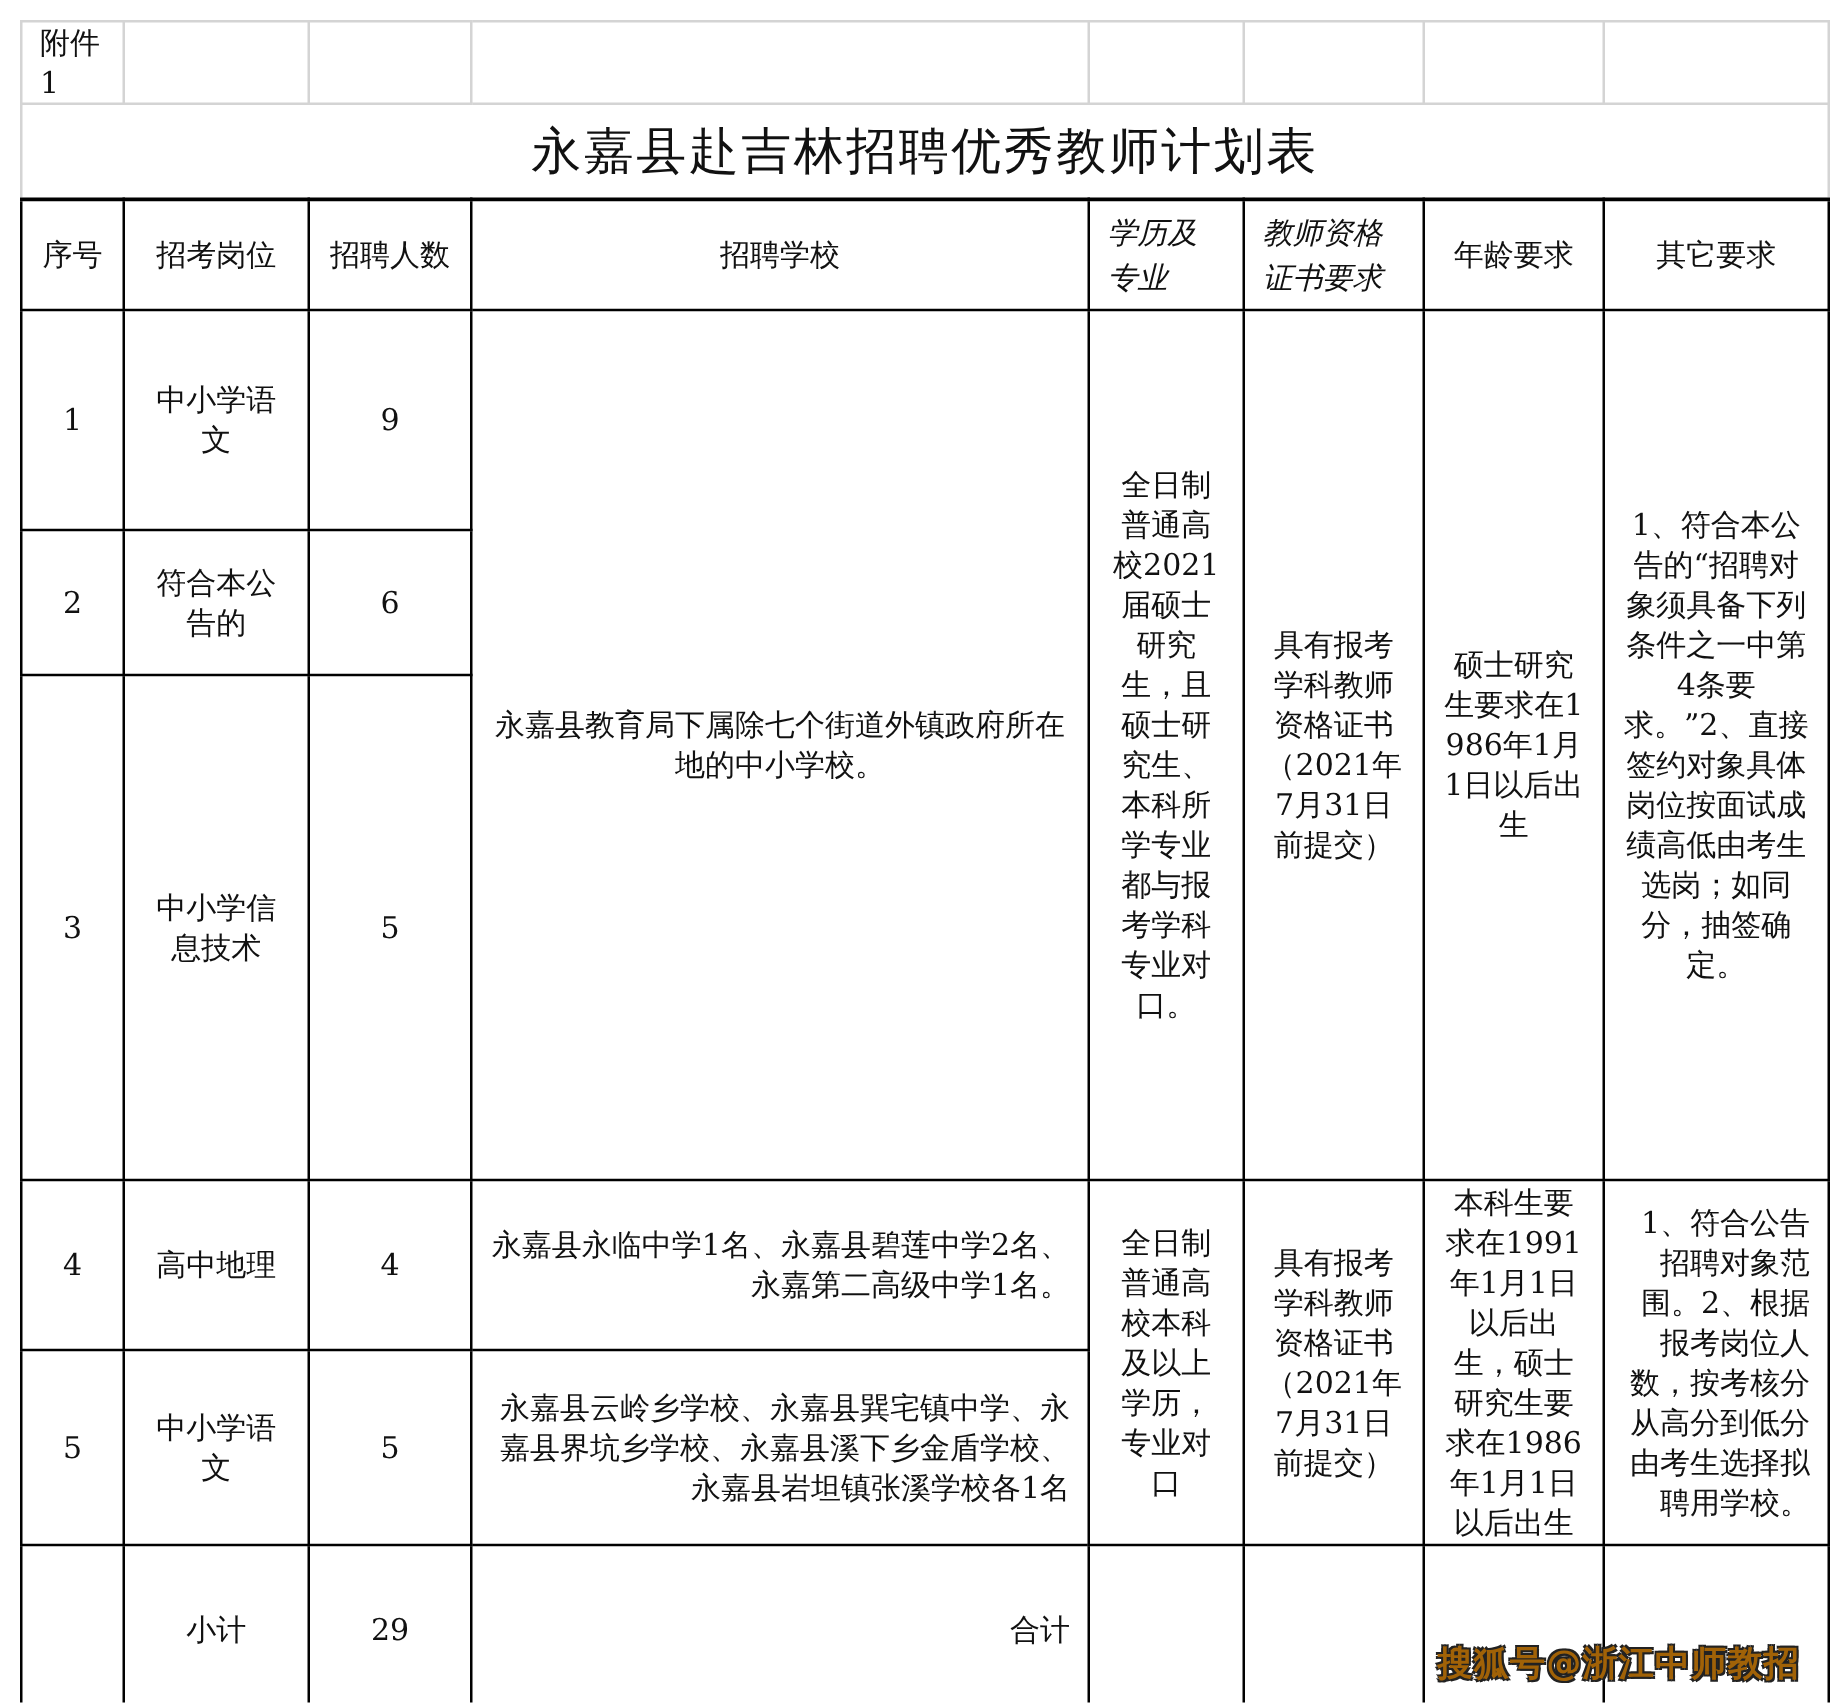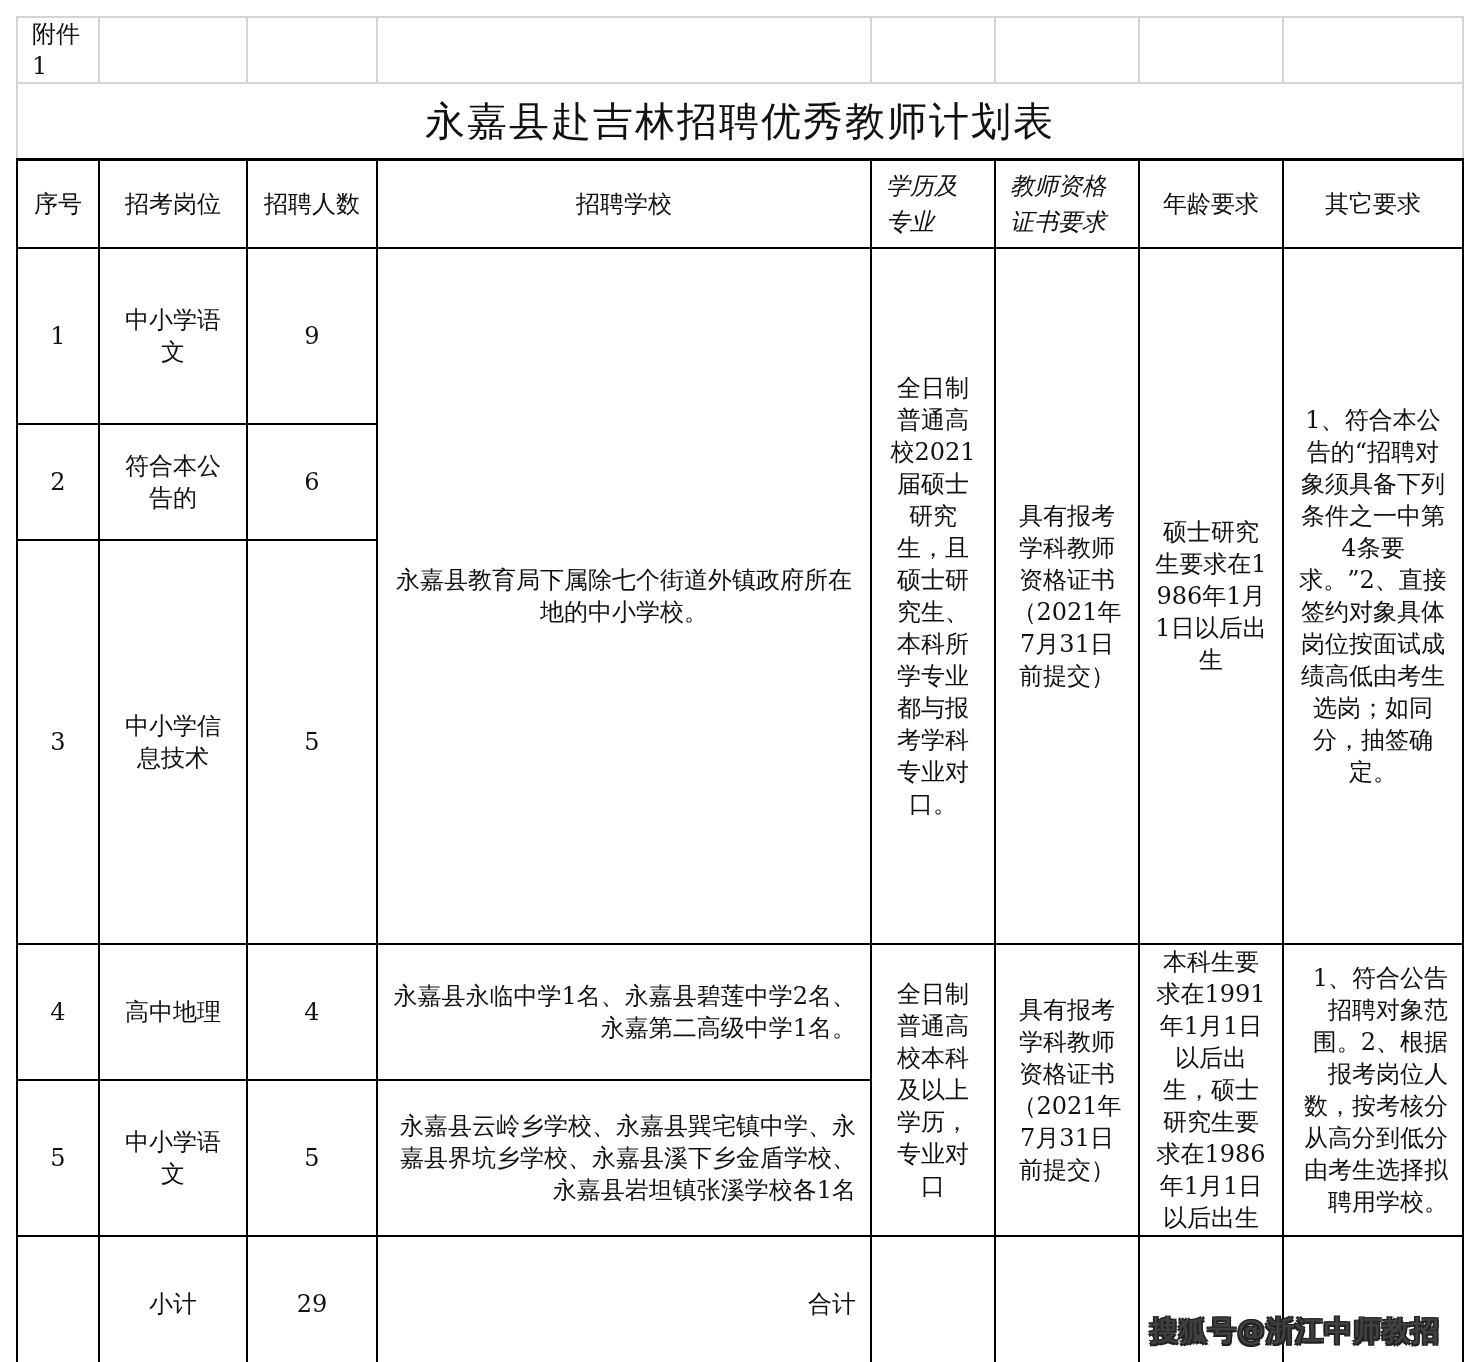--- a/index.html
+++ b/index.html
@@ -9,21 +9,21 @@
   table { border-collapse:collapse; table-layout:fixed; width:1446px; }
   td { padding:0 14px; vertical-align:middle; text-align:center; font-size:24px; line-height:32px; overflow:hidden; word-break:break-all; }
   .light td { border:2px solid #d4d4d4; }
   .attach td { height:40px; text-align:left; font-size:24px; }
   .title-row td { height:74px; border:2px solid #d4d4d4; border-bottom:3px solid #000; font-size:40px; letter-spacing:2px; font-family:"DejaVu Sans","Liberation Sans",sans-serif;margin-top:40px; }
   .grid td { border:2.5px solid #000; }
   .hdr td { height:86px; }
   .hdr td.left { text-align:left; line-height:36px;font-style:italic; }
   .left { text-align:right; }
   .watermark { position:absolute; left:1150px; top:1312px; font-family:"DejaVu Sans","Liberation Sans",sans-serif;
-               font-size:28px; font-weight:bold; color:#404040; letter-spacing:1px;
+               font-size:28px; font-weight:bold; color:#a16207; letter-spacing:1px;
                text-shadow: -1.5px -1.5px 0 #222, 1.5px -1.5px 0 #222, -1.5px 1.5px 0 #222, 1.5px 1.5px 0 #222; }
 </style>
 </head>
 <body>
 
 <div class="sheet">
 <table>
   <colgroup>
     <col style="width:82px">
         <col style="width:148px">

